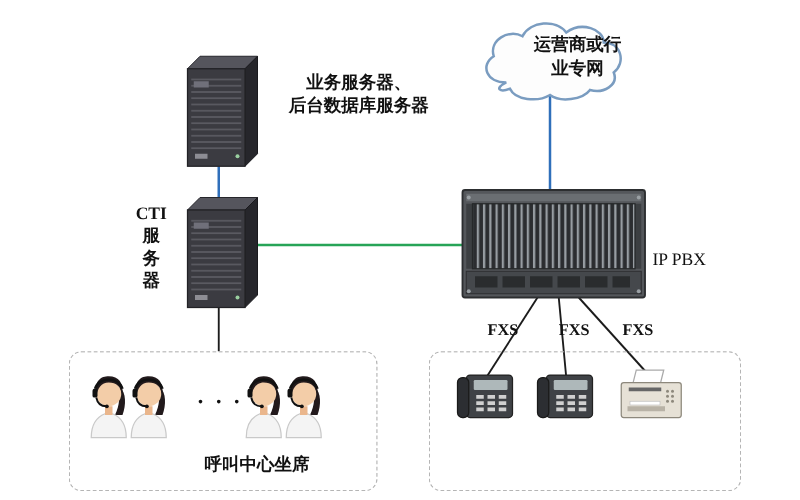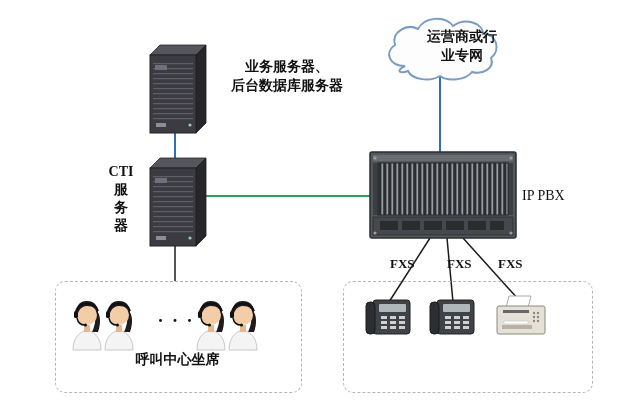--- a/index.html
+++ b/index.html
@@ -6,27 +6,27 @@
   .stage{position:relative;width:640px;height:400px;background:#ffffff;overflow:hidden;
          font-family:"Liberation Serif","DejaVu Serif",serif;color:#111;}
   .stage svg{position:absolute;left:0;top:0;}
   .label{position:absolute;white-space:pre-line;line-height:19px;font-size:14px;font-weight:bold;}
   .label.center{text-align:center;}
   .label.plain{font-weight:normal;}
   .dashed-box{position:absolute;border:1.6px dashed #b5b5b5;border-radius:10px;background:transparent;}
   .cloud-label{left:408px;top:27px;width:108px;}
   .appserver-label{left:214px;top:57px;width:146px;}
   .cti-label{left:98px;top:163px;width:46px;line-height:18px;}
-  .ippbx-label{left:522px;top:186px;width:60px;}
+  .ippbx-label{left:522px;top:199px;width:60px;}
   .fxs-label{position:absolute;font-size:13px;font-weight:bold;}
   .fxs-1{left:390px;top:256px;}
   .fxs-2{left:447px;top:256px;}
   .fxs-3{left:498px;top:256px;}
   .ellipsis{left:150px;top:312px;width:52px;font-size:18px;letter-spacing:2px;}
-  .callcenter-label{left:55px;top:350px;width:245px;}
+  .callcenter-label{left:55px;top:363px;width:245px;padding-left:28px;}
   .office-label{left:343px;top:363px;width:248px;}
   .box-left{left:55px;top:281px;width:245px;height:110px;}
   .box-right{left:343px;top:281px;width:248px;height:110px;}
 </style>
 </head>
 <body>
 
 <div class="stage">
 
   <svg width="640" height="400" viewBox="0 0 640 400">

